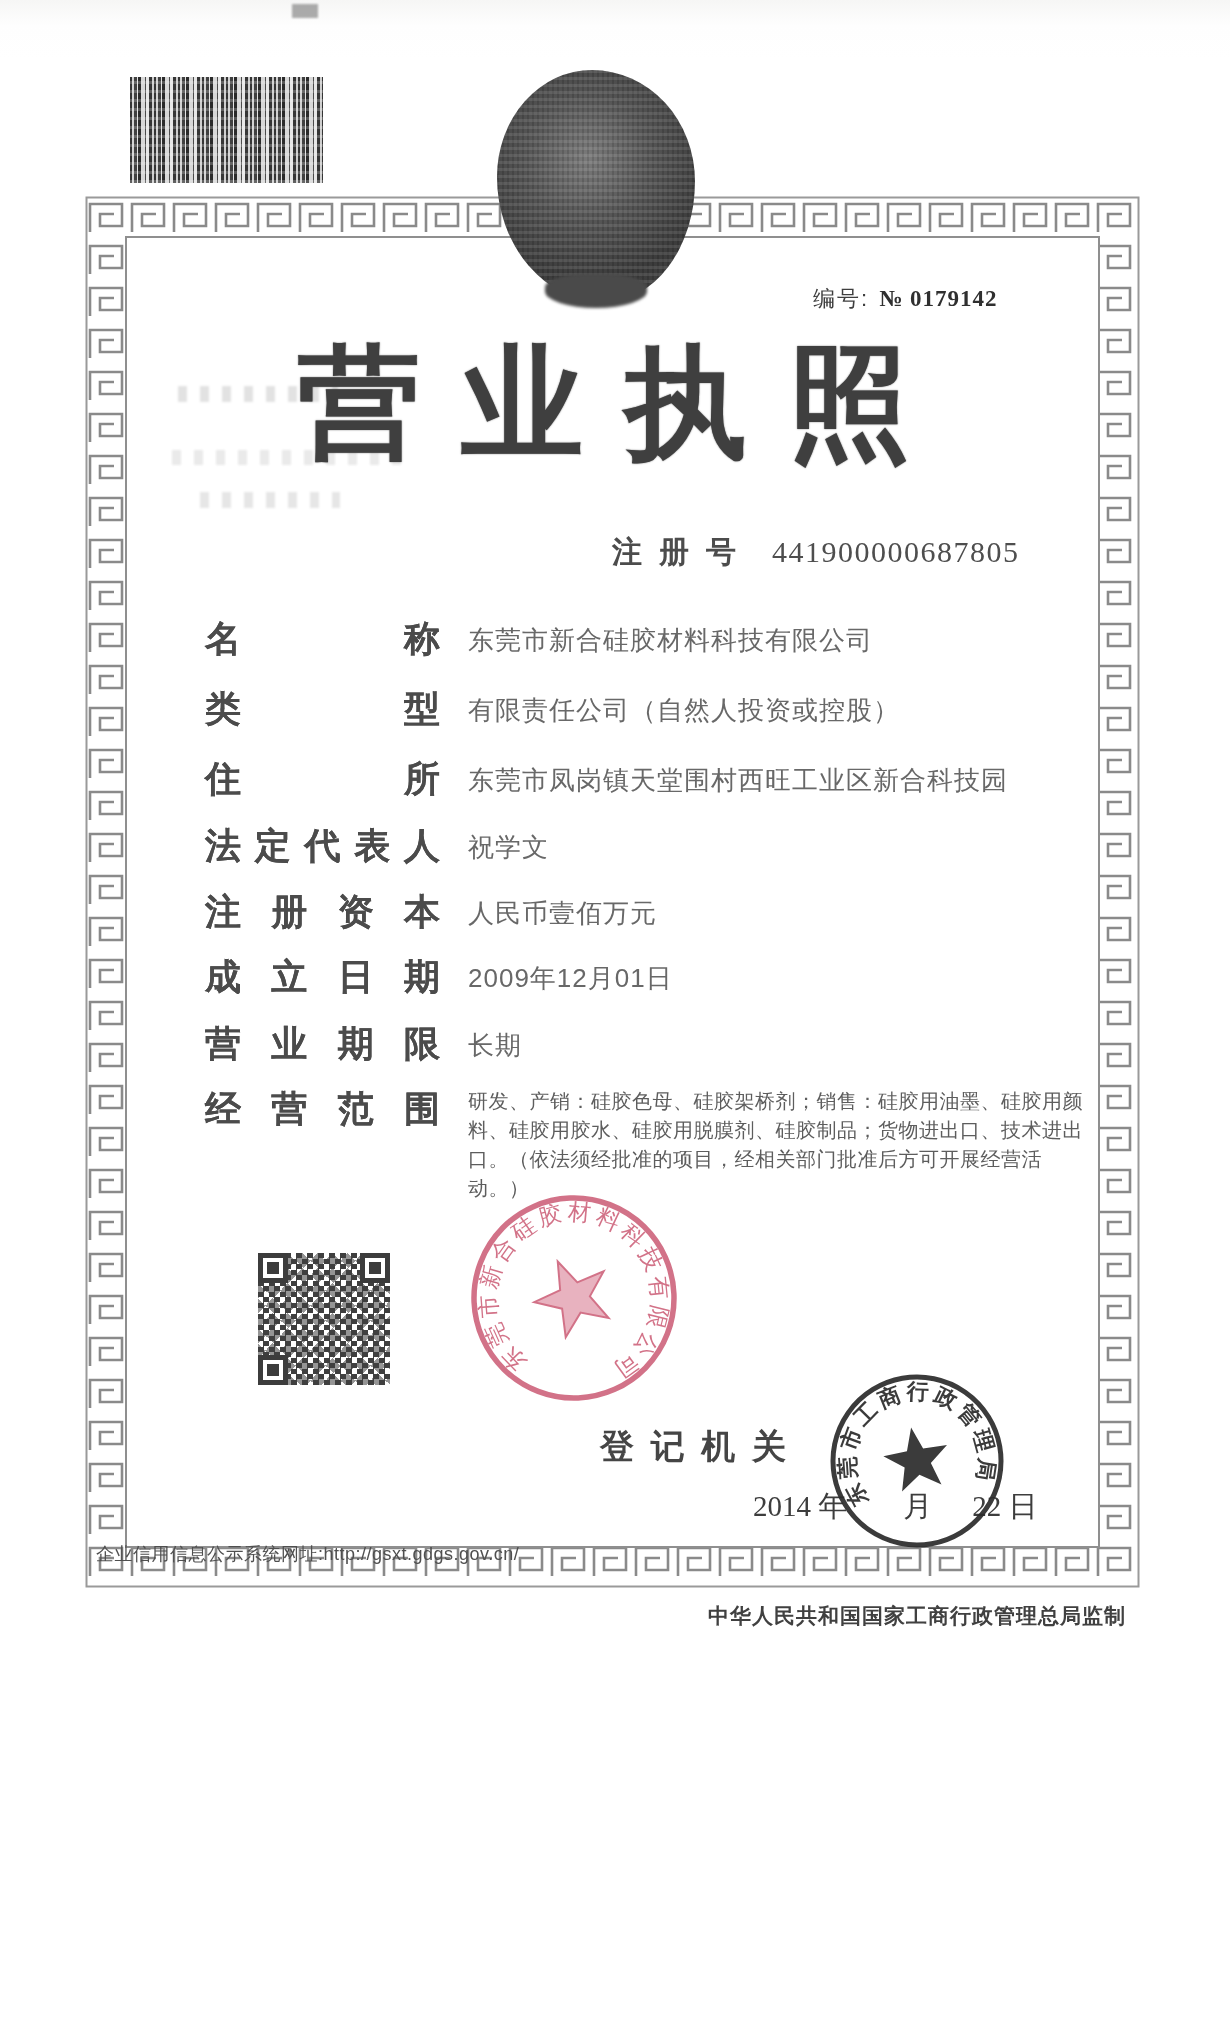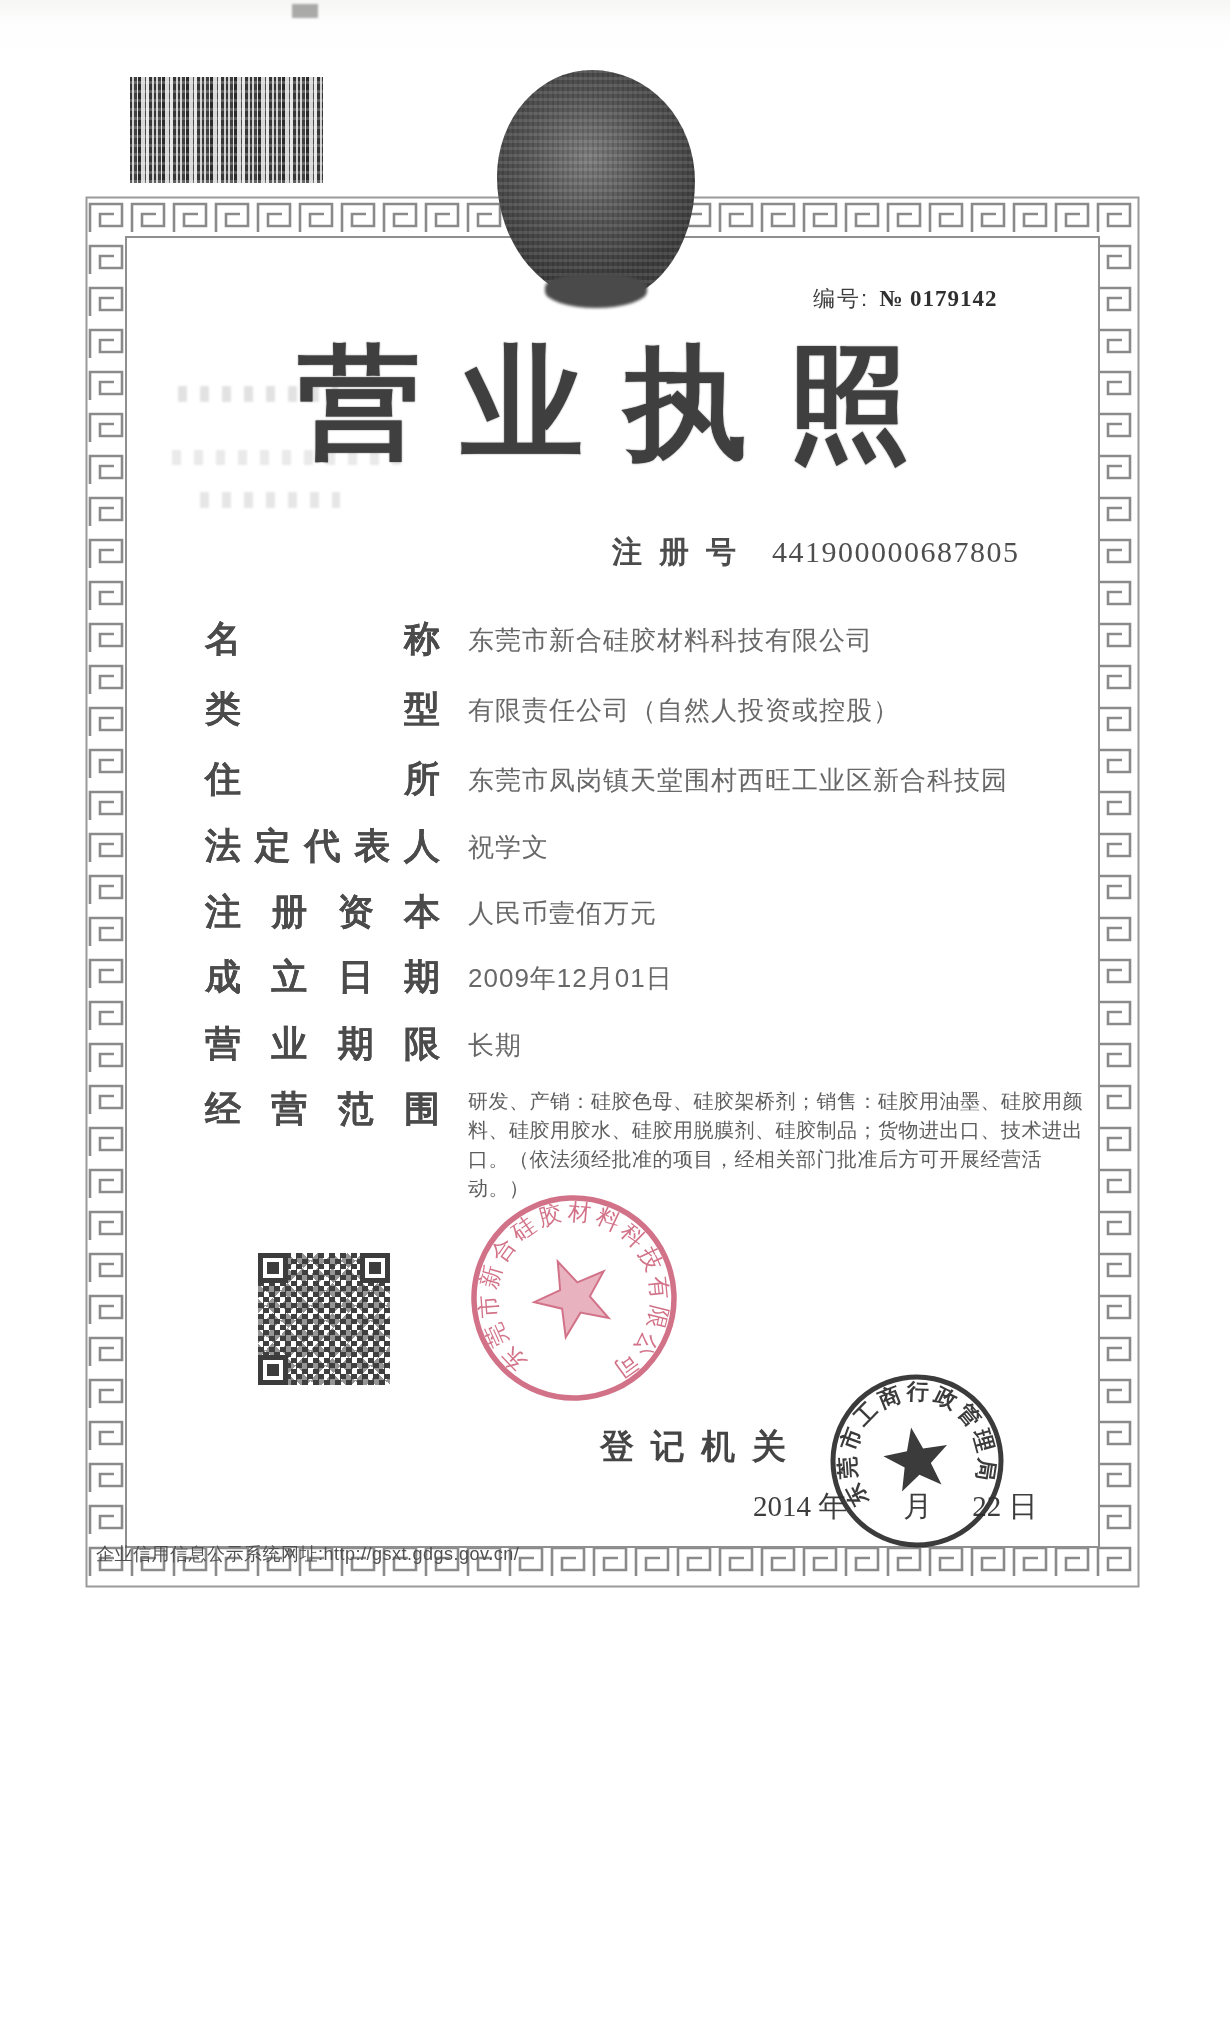--- a/index.html
+++ b/index.html
@@ -224,14 +224,15 @@
       <path id="as-arc" d="M41.3,126 A62,62 0 1 1 148.7,126" fill="none"></path>
     </defs>
     <circle cx="95" cy="95" r="84" fill="none" stroke="#2b2b2b" stroke-width="5"></circle>
     <polygon points="95,61 103.2,83.7 127.3,84.5 108.3,99.3 115,122.5 95,109 75,122.5 81.7,99.3 62.7,84.5 86.8,83.7" fill="#2b2b2b"></polygon>
     <text font-size="22" fill="#2b2b2b" font-family="Liberation Sans, sans-serif" letter-spacing="4" font-weight="600">
       <textPath href="#as-arc">东莞市工商行政管理局</textPath>
     </text>
   </svg>
 
   <div class="abs footer-left">企业信用信息公示系统网址:http://gsxt.gdgs.gov.cn/</div>
+  <div class="abs footer-right">中华人民共和国国家工商行政管理总局监制</div>
 
 </div>
 
 </body></html>

